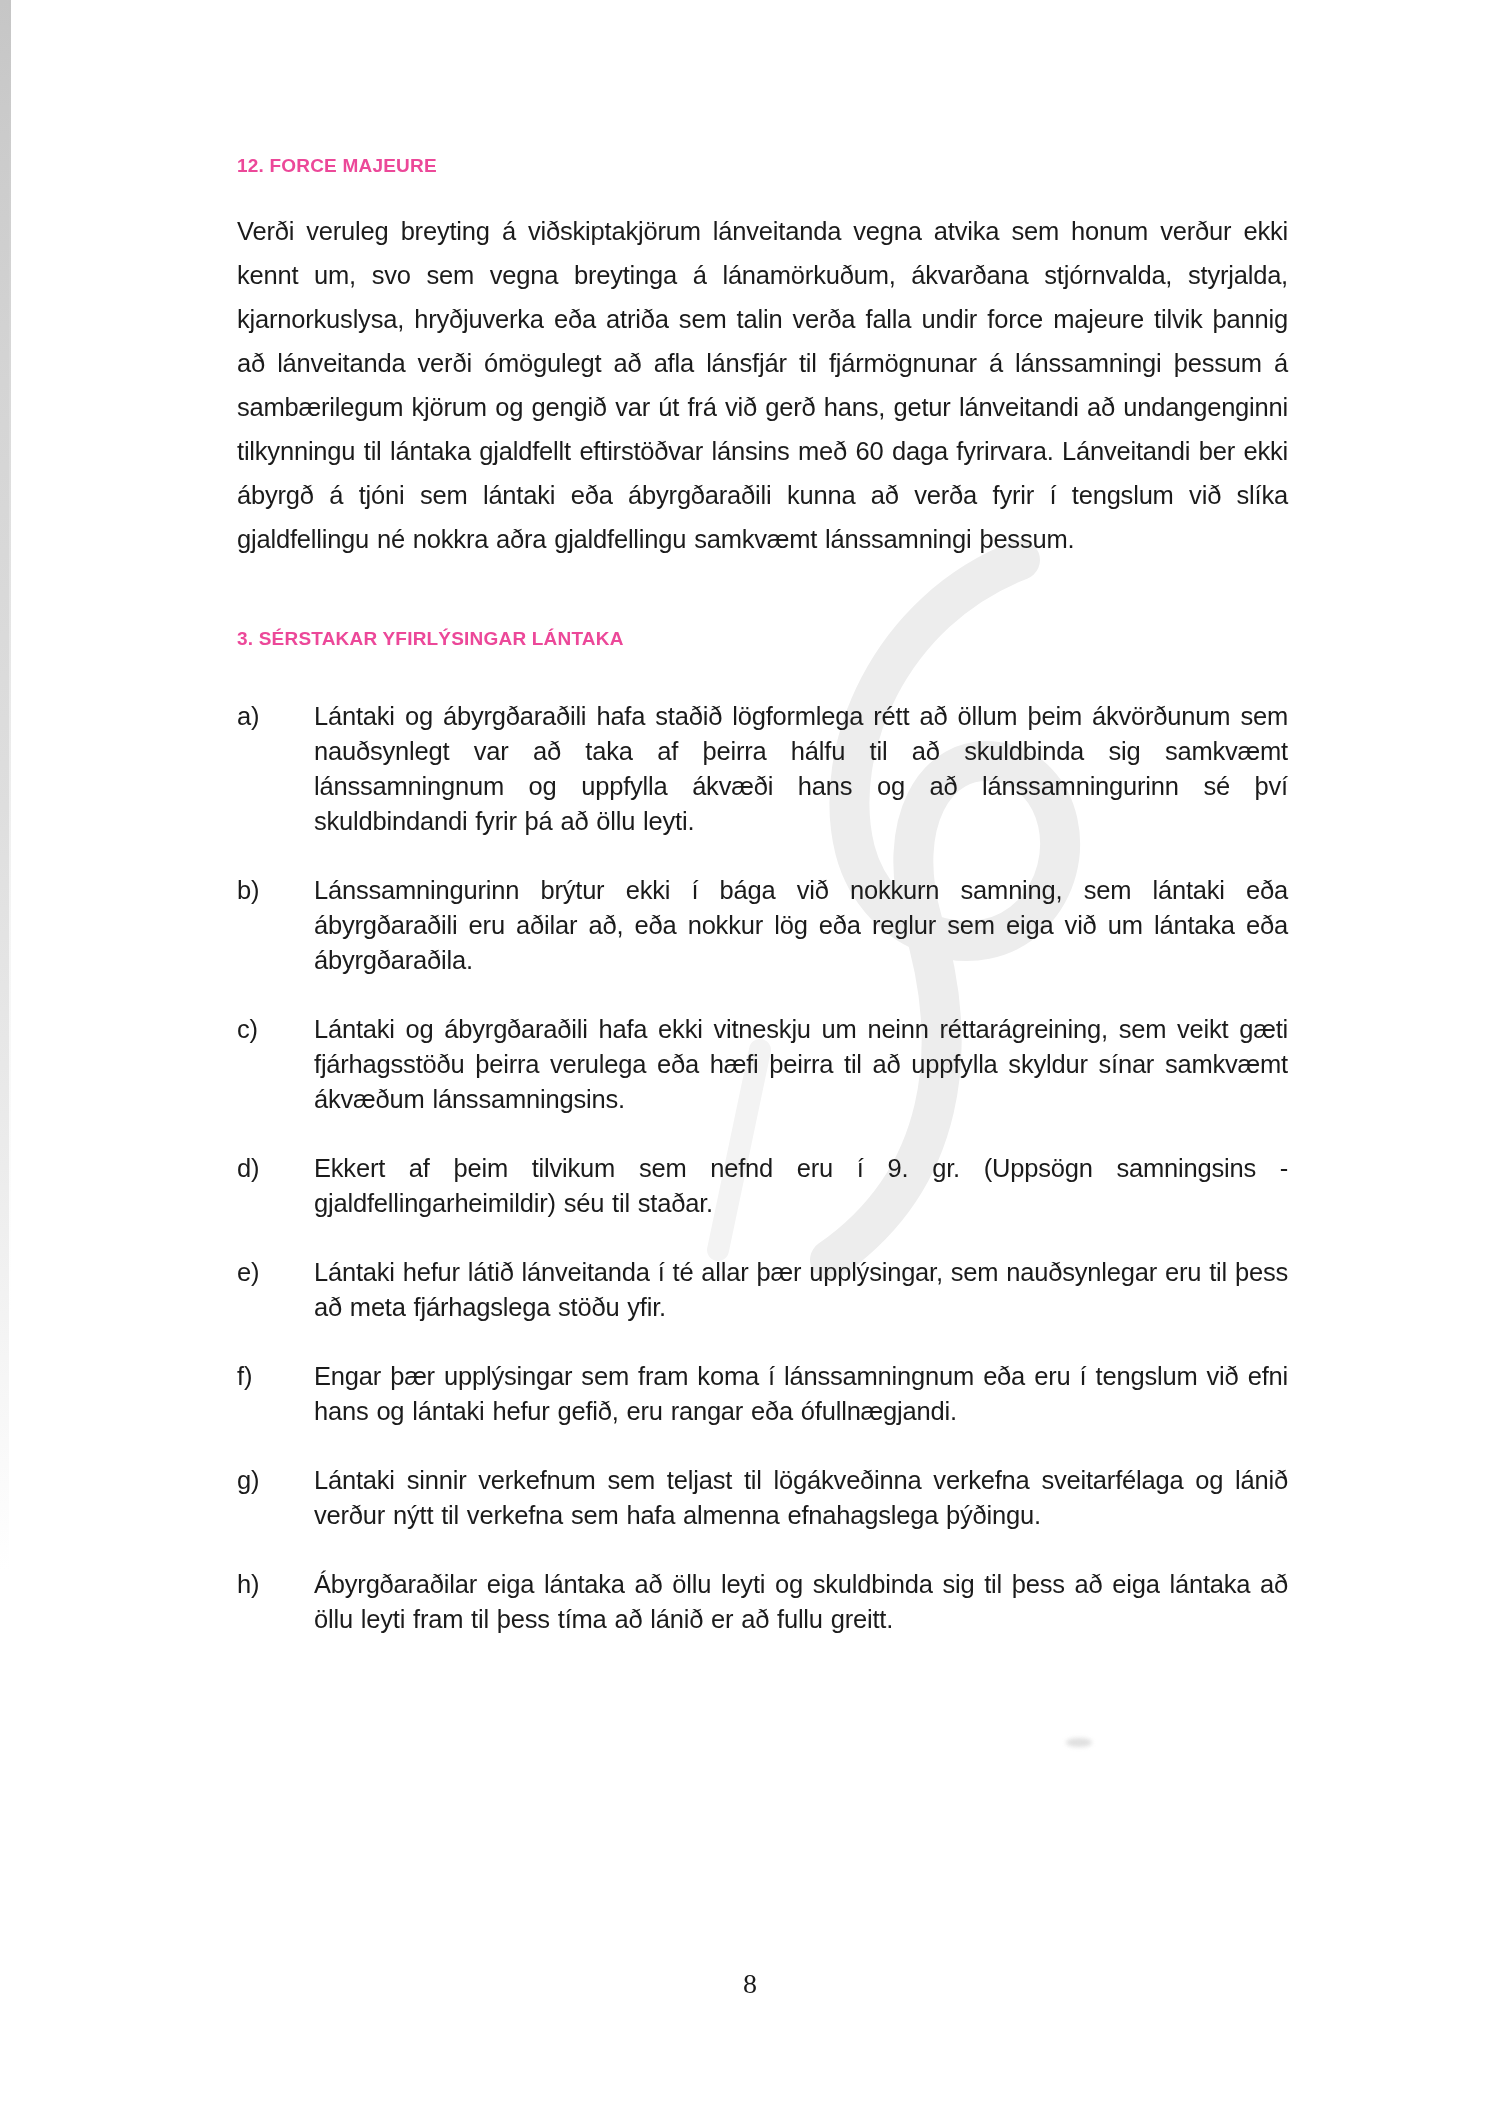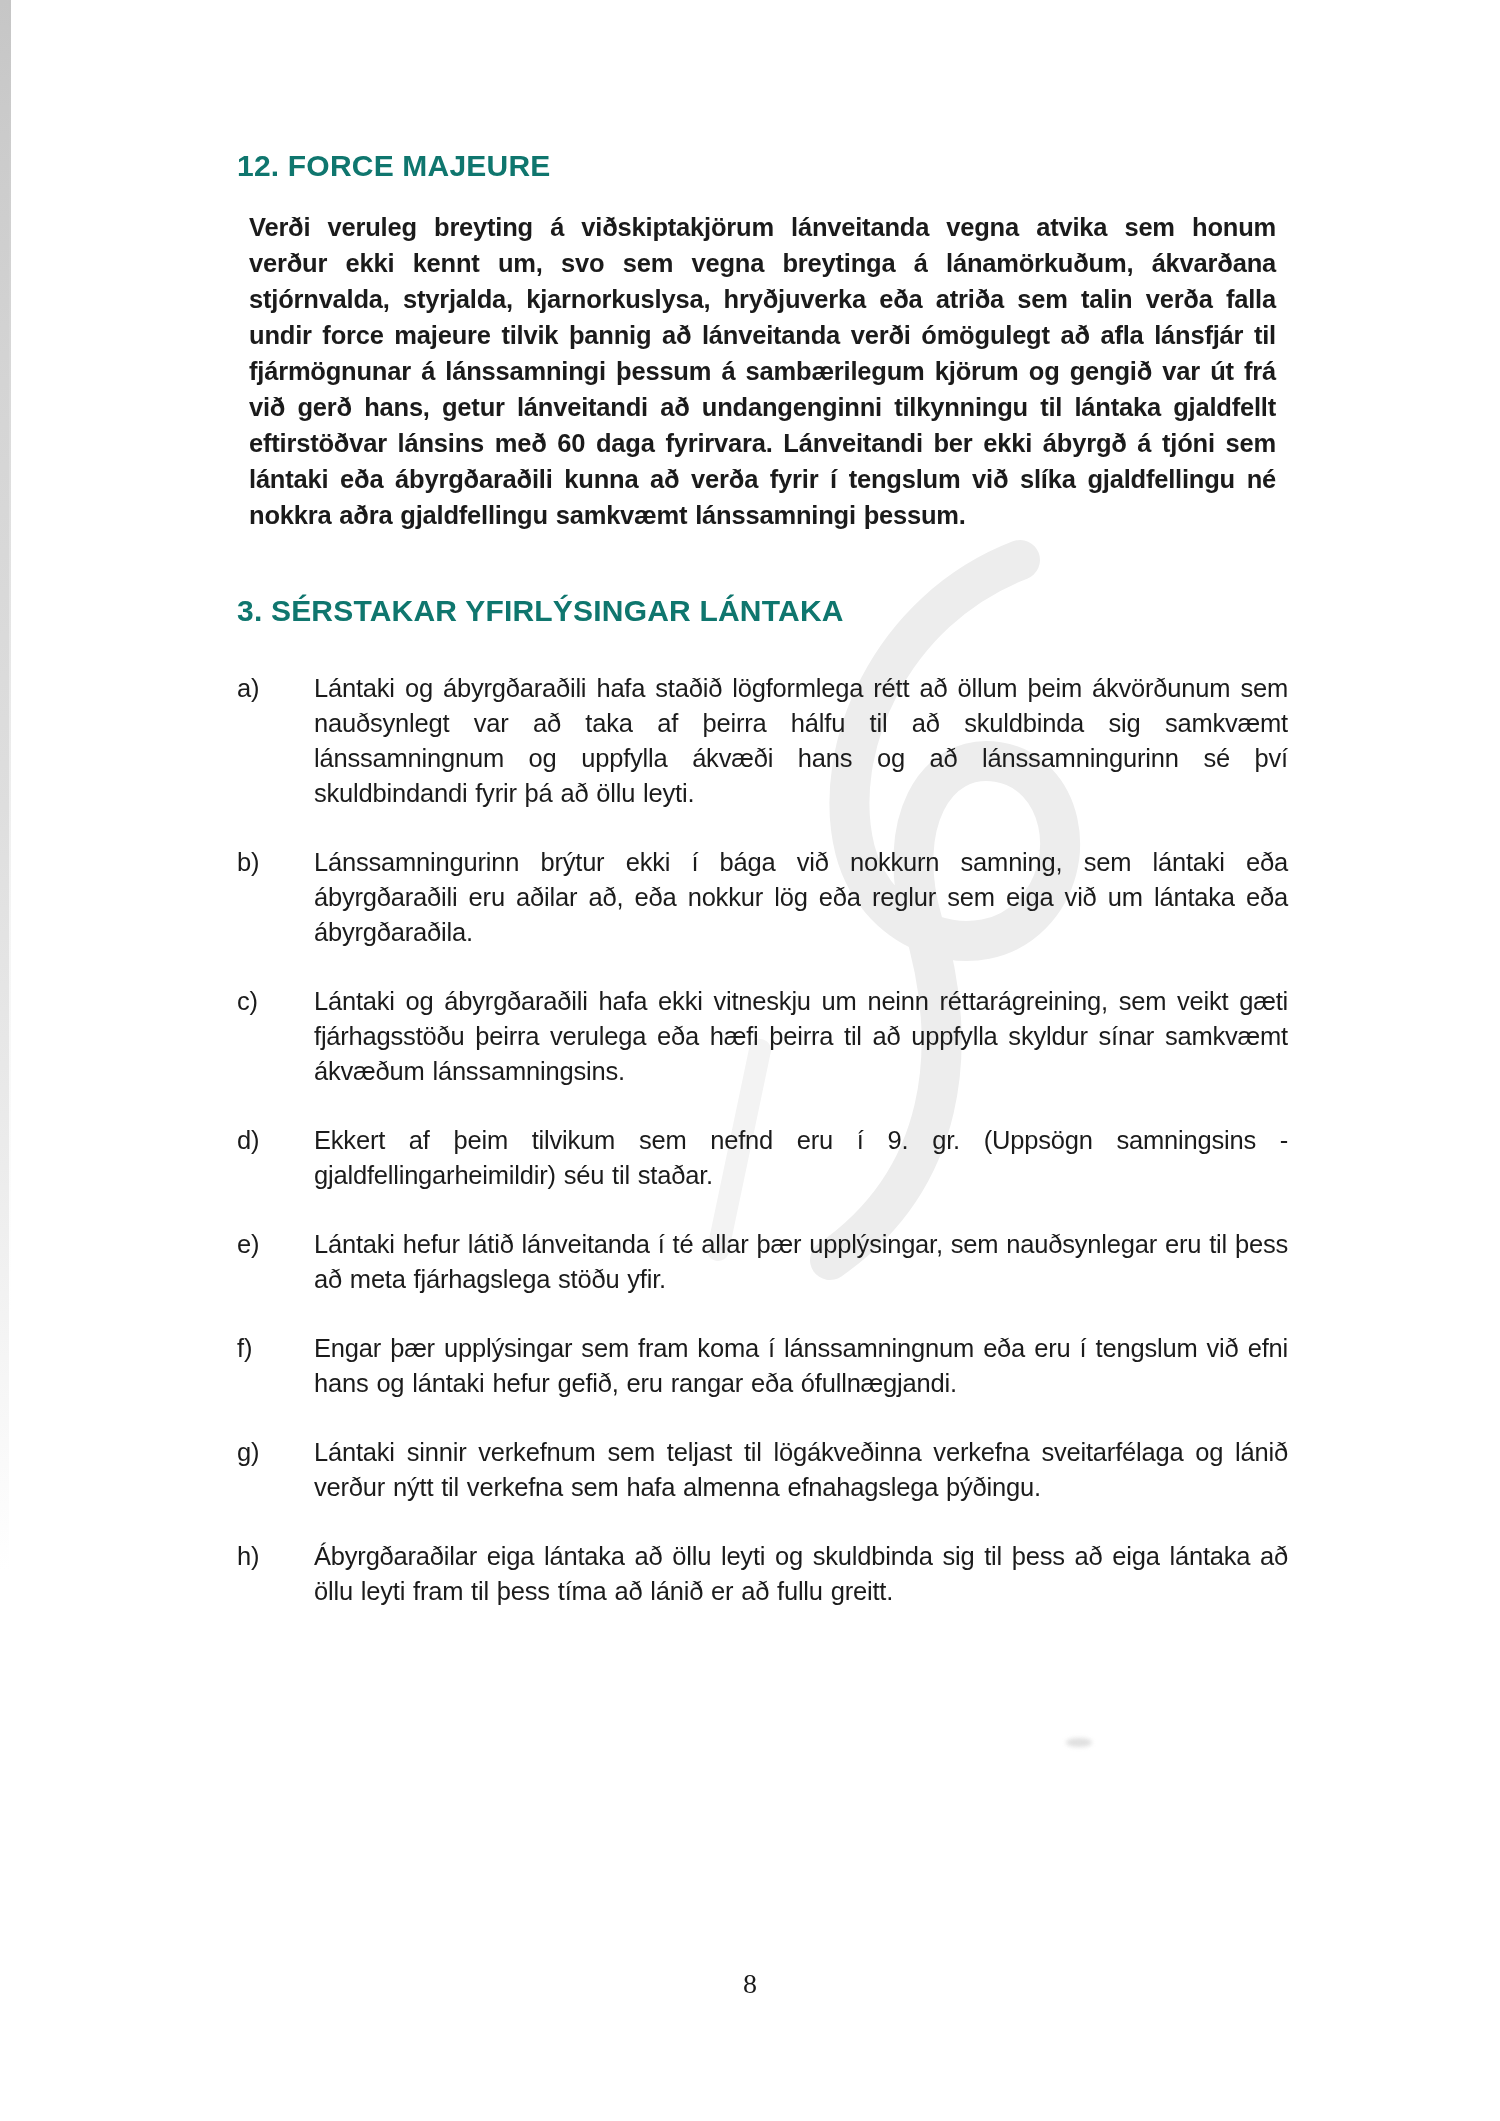--- a/index.html
+++ b/index.html
@@ -51,36 +51,35 @@
   }
 
   .content {
     position: absolute;
     left: 237px;
     width: 1051px;
     top: 150px;
   }
 
   h2.sec-heading {
-    font-size: 30px;
+    font-size: 19px;
     line-height: 32px;
     font-weight: 700;
-    color: #0f766e;
+    color: #ec4899;
     letter-spacing: 0.2px;
     margin: 0 0 27px 0;
   }
 
   p.body-par {
     font-size: 25.5px;
-    line-height: 36px;
+    line-height: 44px;
     letter-spacing: -0.2px;
     text-align: justify;
-    margin: 12px;
+    margin: 0;
     word-spacing: 1px;
-    font-weight: bold;
   }
 
   section.doc-section { margin: 0 0 62px 0; }
 
   .clause-list { margin-top: 44px; }
 
   .clause-item {
     display: flex;
     margin: 0 0 34px 0;
     font-size: 25.5px;

